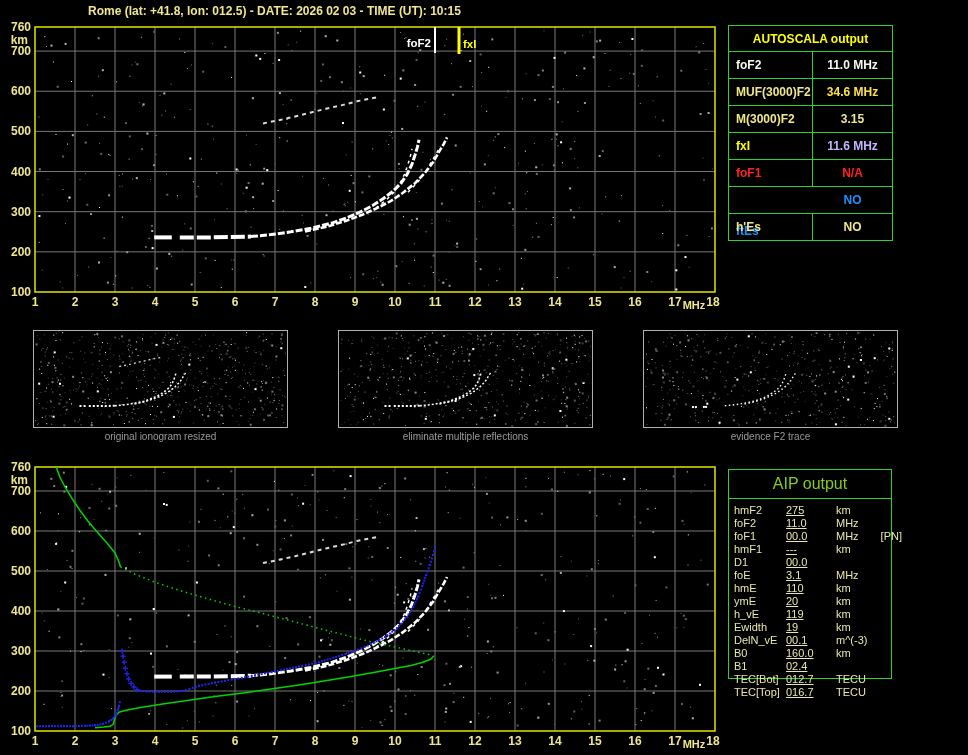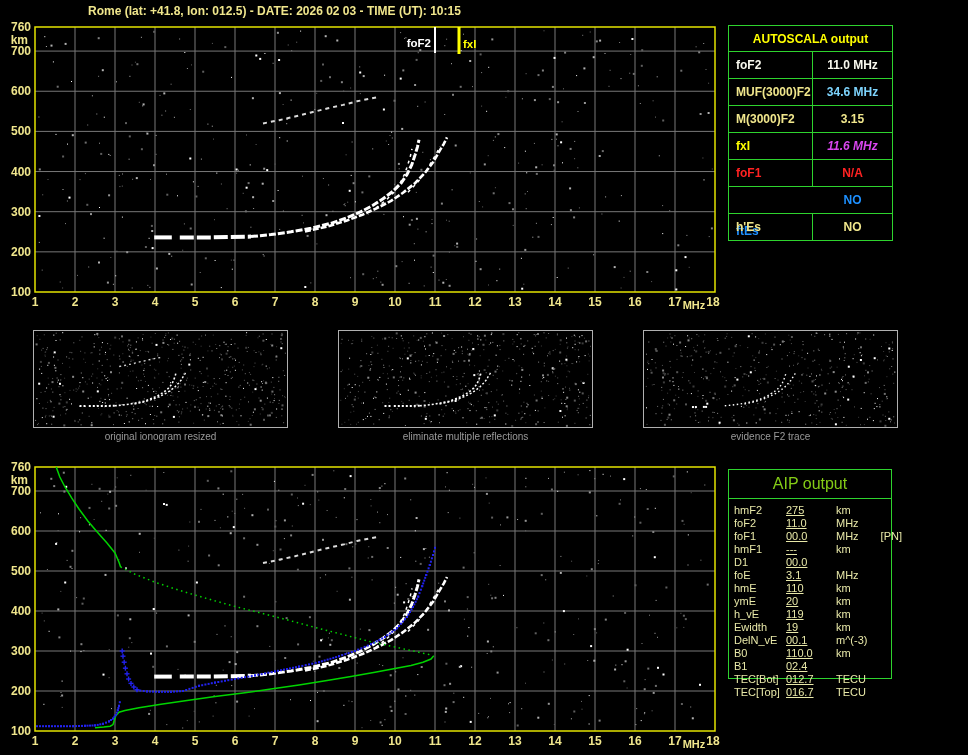--- a/index.html
+++ b/index.html
@@ -2907,29 +2907,29 @@
 
   <div id="autoscala">
     <div class="as-header">AUTOSCALA output</div>
     <div id="as-rows">
         <div class="as-row">
           <div class="as-label" style="color: rgb(248, 248, 238);">foF2</div>
           <div class="as-value" style="color: rgb(248, 248, 238);">11.0 MHz</div>
         </div>
         <div class="as-row">
           <div class="as-label" style="color: rgb(240, 230, 140);">MUF(3000)F2</div>
-          <div class="as-value" style="color: #7dd3fc;">34.6 MHz</div>
+          <div class="as-value" style="color: #fde047;">34.6 MHz</div>
         </div>
         <div class="as-row">
           <div class="as-label" style="color: rgb(240, 230, 140);">M(3000)F2</div>
           <div class="as-value" style="color: rgb(240, 230, 140);">3.15</div>
         </div>
         <div class="as-row">
           <div class="as-label" style="color: rgb(255, 255, 0);">fxI</div>
-          <div class="as-value" style="color: #d946ef; font-style: italic;">11.6 MHz</div>
+          <div class="as-value" style="color: #c4b5fd;">11.6 MHz</div>
         </div>
         <div class="as-row">
           <div class="as-label" style="color: rgb(255, 34, 34);">foF1</div>
           <div class="as-value" style="color: rgb(255, 34, 34);">N/A</div>
         </div>
         <div class="as-row">
           <div class="as-label" style="color: rgb(30, 144, 255); margin-top: 44px;">ftEs</div>
           <div class="as-value" style="color: rgb(30, 144, 255);">NO</div>
         </div>
         <div class="as-row">
@@ -2947,18 +2947,18 @@
       <div class="aip-row"><div>foF2</div><div class="aip-val">11.0</div><div class="aip-unit"><span>MHz</span></div></div>
       <div class="aip-row"><div>foF1</div><div class="aip-val">00.0</div><div class="aip-unit"><span>MHz</span><span class="aip-extra">[PN]</span></div></div>
       <div class="aip-row"><div>hmF1</div><div class="aip-val">---</div><div class="aip-unit"><span>km</span></div></div>
       <div class="aip-row"><div>D1</div><div class="aip-val">00.0</div><div class="aip-unit"><span></span></div></div>
       <div class="aip-row"><div>foE</div><div class="aip-val">3.1</div><div class="aip-unit"><span>MHz</span></div></div>
       <div class="aip-row"><div>hmE</div><div class="aip-val">110</div><div class="aip-unit"><span>km</span></div></div>
       <div class="aip-row"><div>ymE</div><div class="aip-val">20</div><div class="aip-unit"><span>km</span></div></div>
       <div class="aip-row"><div>h_vE</div><div class="aip-val">119</div><div class="aip-unit"><span>km</span></div></div>
       <div class="aip-row"><div>Ewidth</div><div class="aip-val">19</div><div class="aip-unit"><span>km</span></div></div>
       <div class="aip-row"><div>DelN_vE</div><div class="aip-val">00.1</div><div class="aip-unit"><span>m^(-3)</span></div></div>
-      <div class="aip-row"><div>B0</div><div class="aip-val">110.0</div><div class="aip-unit"><span>km</span></div></div>
+      <div class="aip-row"><div>B0</div><div class="aip-val">160.0</div><div class="aip-unit"><span>km</span></div></div>
       <div class="aip-row"><div>B1</div><div class="aip-val">02.4</div><div class="aip-unit"><span></span></div></div>
       <div class="aip-row"><div>TEC[Bot]</div><div class="aip-val">012.7</div><div class="aip-unit"><span>TECU</span></div></div>
       <div class="aip-row"><div>TEC[Top]</div><div class="aip-val">016.7</div><div class="aip-unit"><span>TECU</span></div></div>
     </div>
 </div>
 
 </body></html>

